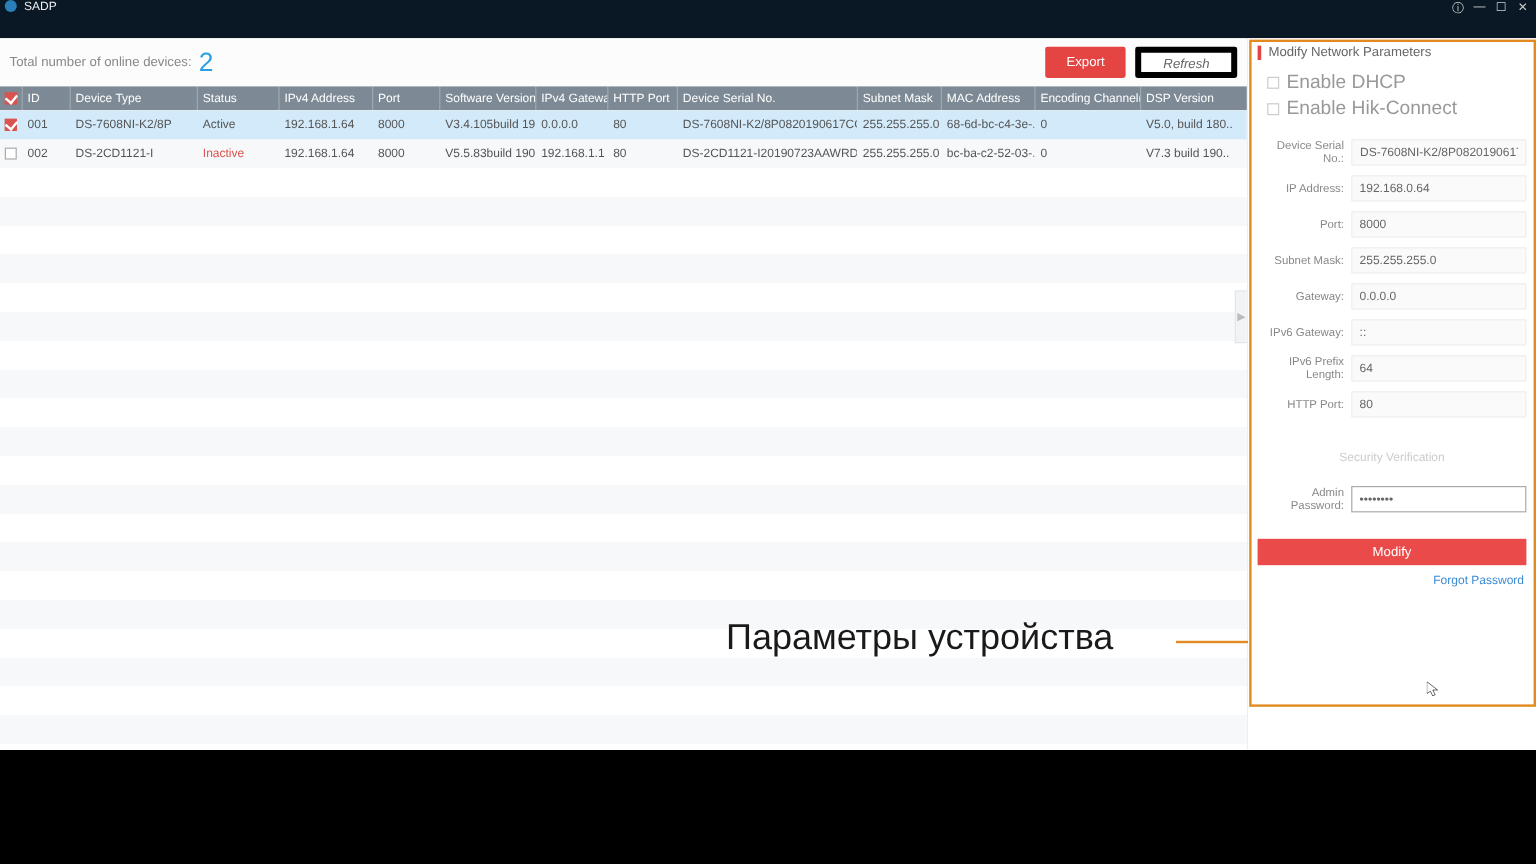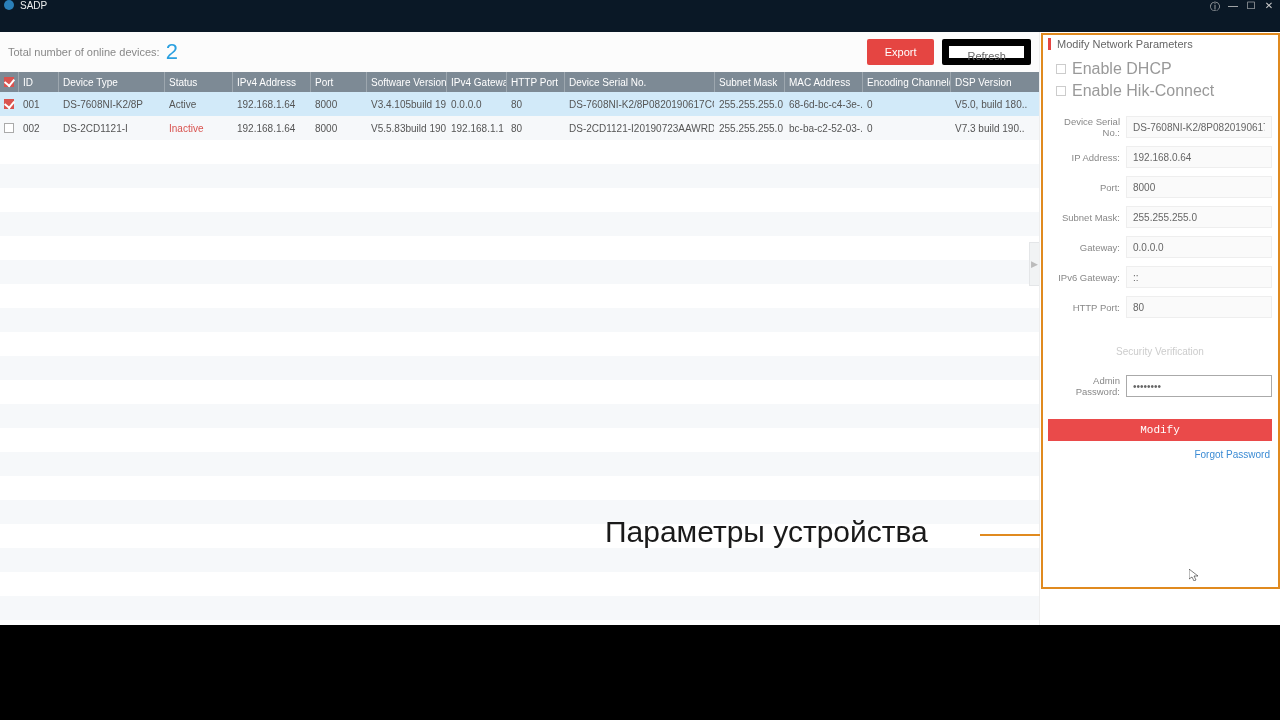--- a/index.html
+++ b/index.html
@@ -12,21 +12,21 @@
 .titlebar .winbtn { width: 14px; text-align: center; margin-left: 4px; cursor: pointer; font-size: 10px; color: #ccc; }
 
 .main { flex: 1; display: flex; background: #fff; }
 .left { flex: 1; display: flex; flex-direction: column; border-right: 1px solid #eee; min-width: 0; }
 .topbar { height: 40px; display: flex; align-items: center; padding: 0 8px; background: #fcfcfc; }
 .topbar .label { color: #888; font-size: 11px; }
 .topbar .count { color: #2aa0e0; font-size: 22px; font-weight: 400; margin-left: 6px; }
 .topbar .spacer { flex: 1; }
 .btn { height: 26px; padding: 4px 18px; font-size: 11px; border-radius: 2px; border: none; cursor: pointer; margin-left: 8px; }
 .btn.export { background: #e54542; color: #fff; }
-.btn.refresh { background: #fff; color: #666; border: 7px solid #000000; }
+.btn.refresh { background: #fff; color: #666; border: 5px solid #000000; font-style: italic; }
 
 .thead { height: 20px; background: #7d8a95; color: #fff; font-size: 10px; display: flex; align-items: center; }
 .thead .cell, .row .cell { padding: 0 4px; overflow: hidden; white-space: nowrap; text-overflow: ellipsis; border-left: 1px solid rgba(255,255,255,0.25); height: 100%; display: flex; align-items: center; }
 .thead .cell:first-child, .row .cell:first-child { border-left: none; }
 .row { height: 24px; display: flex; font-size: 10px; color: #555; }
 .row .cell { border-left: 1px solid transparent; }
 .row.selected { background: #d2eaf9; }
 .row:not(.selected):nth-child(odd) { background: #fcfcfc; }
 .status-active { color: #555; }
 .status-inactive { color: #d9534f; }
@@ -57,21 +57,21 @@
 .panel-title .bar { width: 3px; height: 12px; background: #e54542; margin-right: 6px; }
 .opts { padding: 4px 8px 10px 16px; }
 .opt { font-size: 16px; color: #999; display: flex; align-items: center; margin-bottom: 4px; }
 .opt .cb { width: 10px; height: 10px; border: 1px solid #ccc; margin-right: 6px; }
 .fields { padding: 2px 8px; }
 .field { display: flex; align-items: center; margin-bottom: 8px; }
 .field label { width: 86px; text-align: right; font-size: 9.5px; color: #888; padding-right: 6px; }
 .field input { flex: 1; height: 22px; border: 1px solid #eee; background: #fafafa; font-size: 10px; padding: 0 6px; color: #666; }
 .secver { text-align: center; font-size: 10px; color: #ccc; margin: 28px 0 18px; }
 .field.pw input { background: #fff; border: 1px solid #aaa; }
-.modify-btn { margin: 12px 8px 0; height: 22px; background: #ea4a4a; color: #fff; font-size: 11px; border: none; width: calc(100% - 16px); cursor: pointer; position: relative; font-family: Liberation Mono, monospace; }
+.modify-btn { margin: 12px 8px 0; height: 22px; background: #ea4a4a; color: #fff; font-size: 11px; border: none; width: calc(100% - 16px); cursor: pointer; position: relative; }
 .forgot { text-align: right; font-size: 10px; color: #3b8bd4; padding: 8px 10px; cursor: pointer; }
 
 .annotation { position: absolute; left: 605px; top: 515px; font-size: 30px; color: #1a1a1a; font-family: Arial, sans-serif; pointer-events: none; }
 .annotation-line { position: absolute; left: 980px; top: 534px; width: 60px; height: 2px; background: #e08a1f; pointer-events: none; }
 </style>
 </head>
 <body>
 
 <div class="app">
   <div class="titlebar">
@@ -188,20 +188,24 @@
           </div>
         <div class="field">
             <label>Gateway:</label>
             <input value="0.0.0.0" style="">
           </div>
         <div class="field">
             <label>IPv6 Gateway:</label>
             <input value="::" style="">
           </div>
         <div class="field">
+            <label>IPv6 Prefix Length:</label>
+            <input value="64" style="">
+          </div>
+        <div class="field">
             <label>HTTP Port:</label>
             <input value="80" style="">
           </div>
         <div class="secver">Security Verification</div>
         <div class="field pw">
             <label>Admin Password:</label>
             <input value="••••••••" style="">
           </div>
       </div>
       <button class="modify-btn">Modify</button>

